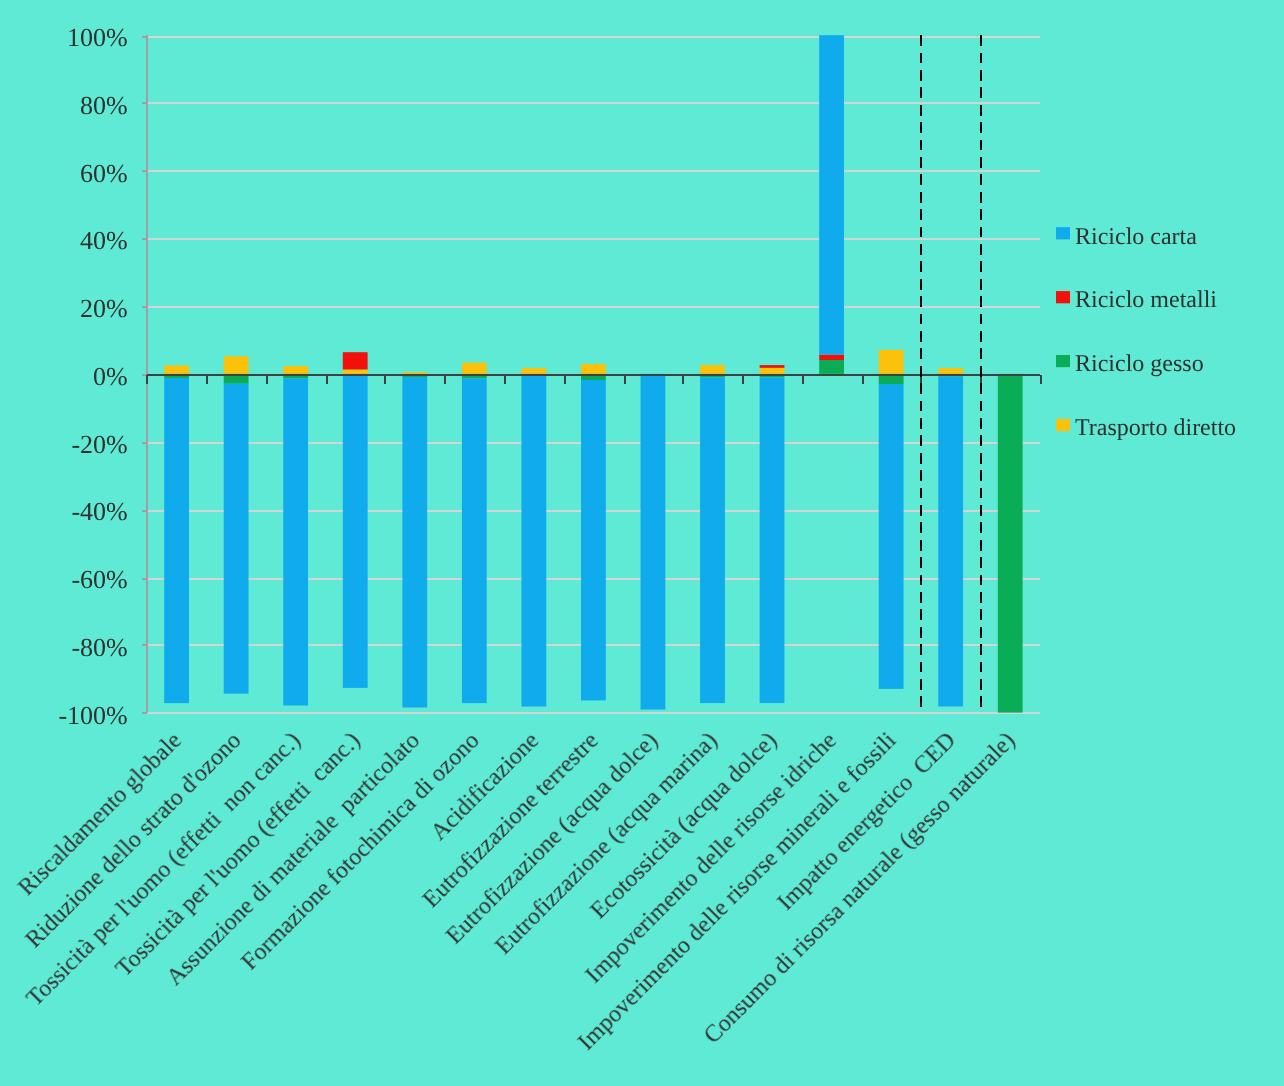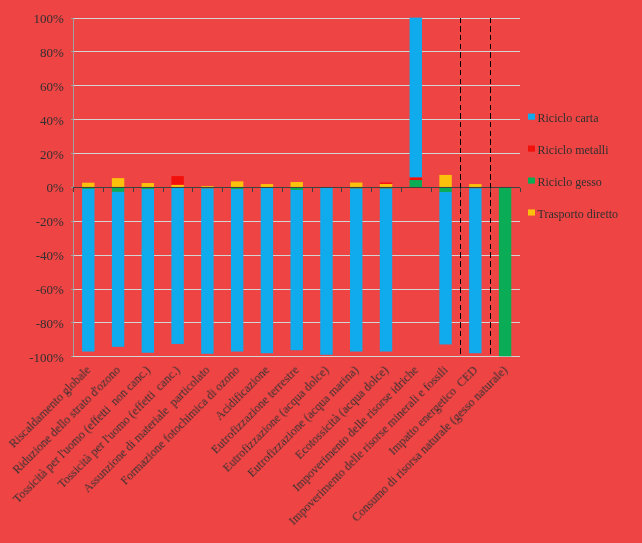--- a/index.html
+++ b/index.html
@@ -1,20 +1,20 @@
 <!DOCTYPE html>
 <html><head>
 <meta charset="utf-8">
 <title>Stacked bar chart</title>
 <style>
   html,body{margin:0;padding:0;background:#ffffff;}
   body{width:642px;height:543px;overflow:hidden;
        font-family:"Liberation Serif",serif;color:#3a3a3a;
        -webkit-font-smoothing:antialiased;}
-  #page{position:relative;width:642px;height:543px;background:#ef4444;text-decoration:underline;}
+  #page{position:relative;width:642px;height:543px;background:#5eead4;text-decoration:underline;}
   svg{display:block;position:absolute;left:0;top:0;}
   text{fill:#303030;font-family:"Liberation Serif",serif;will-change:transform;}
   .ytick-label{font-size:13px;text-anchor:end;}
   .xtick-label{font-size:12px;text-anchor:end;white-space:pre;}
   .legend-label{font-size:12px;dominant-baseline:middle;}
   .gridline{stroke:#d4d4d4;stroke-width:1;shape-rendering:crispEdges;}
   .axis-line{stroke:#a0a0a0;stroke-width:1;shape-rendering:crispEdges;}
   .zero-line{stroke:#404040;stroke-width:1.2;shape-rendering:crispEdges;}
   .tick{stroke:#a0a0a0;stroke-width:1;shape-rendering:crispEdges;}
   .xtick{stroke:#404040;stroke-width:1;shape-rendering:crispEdges;}

